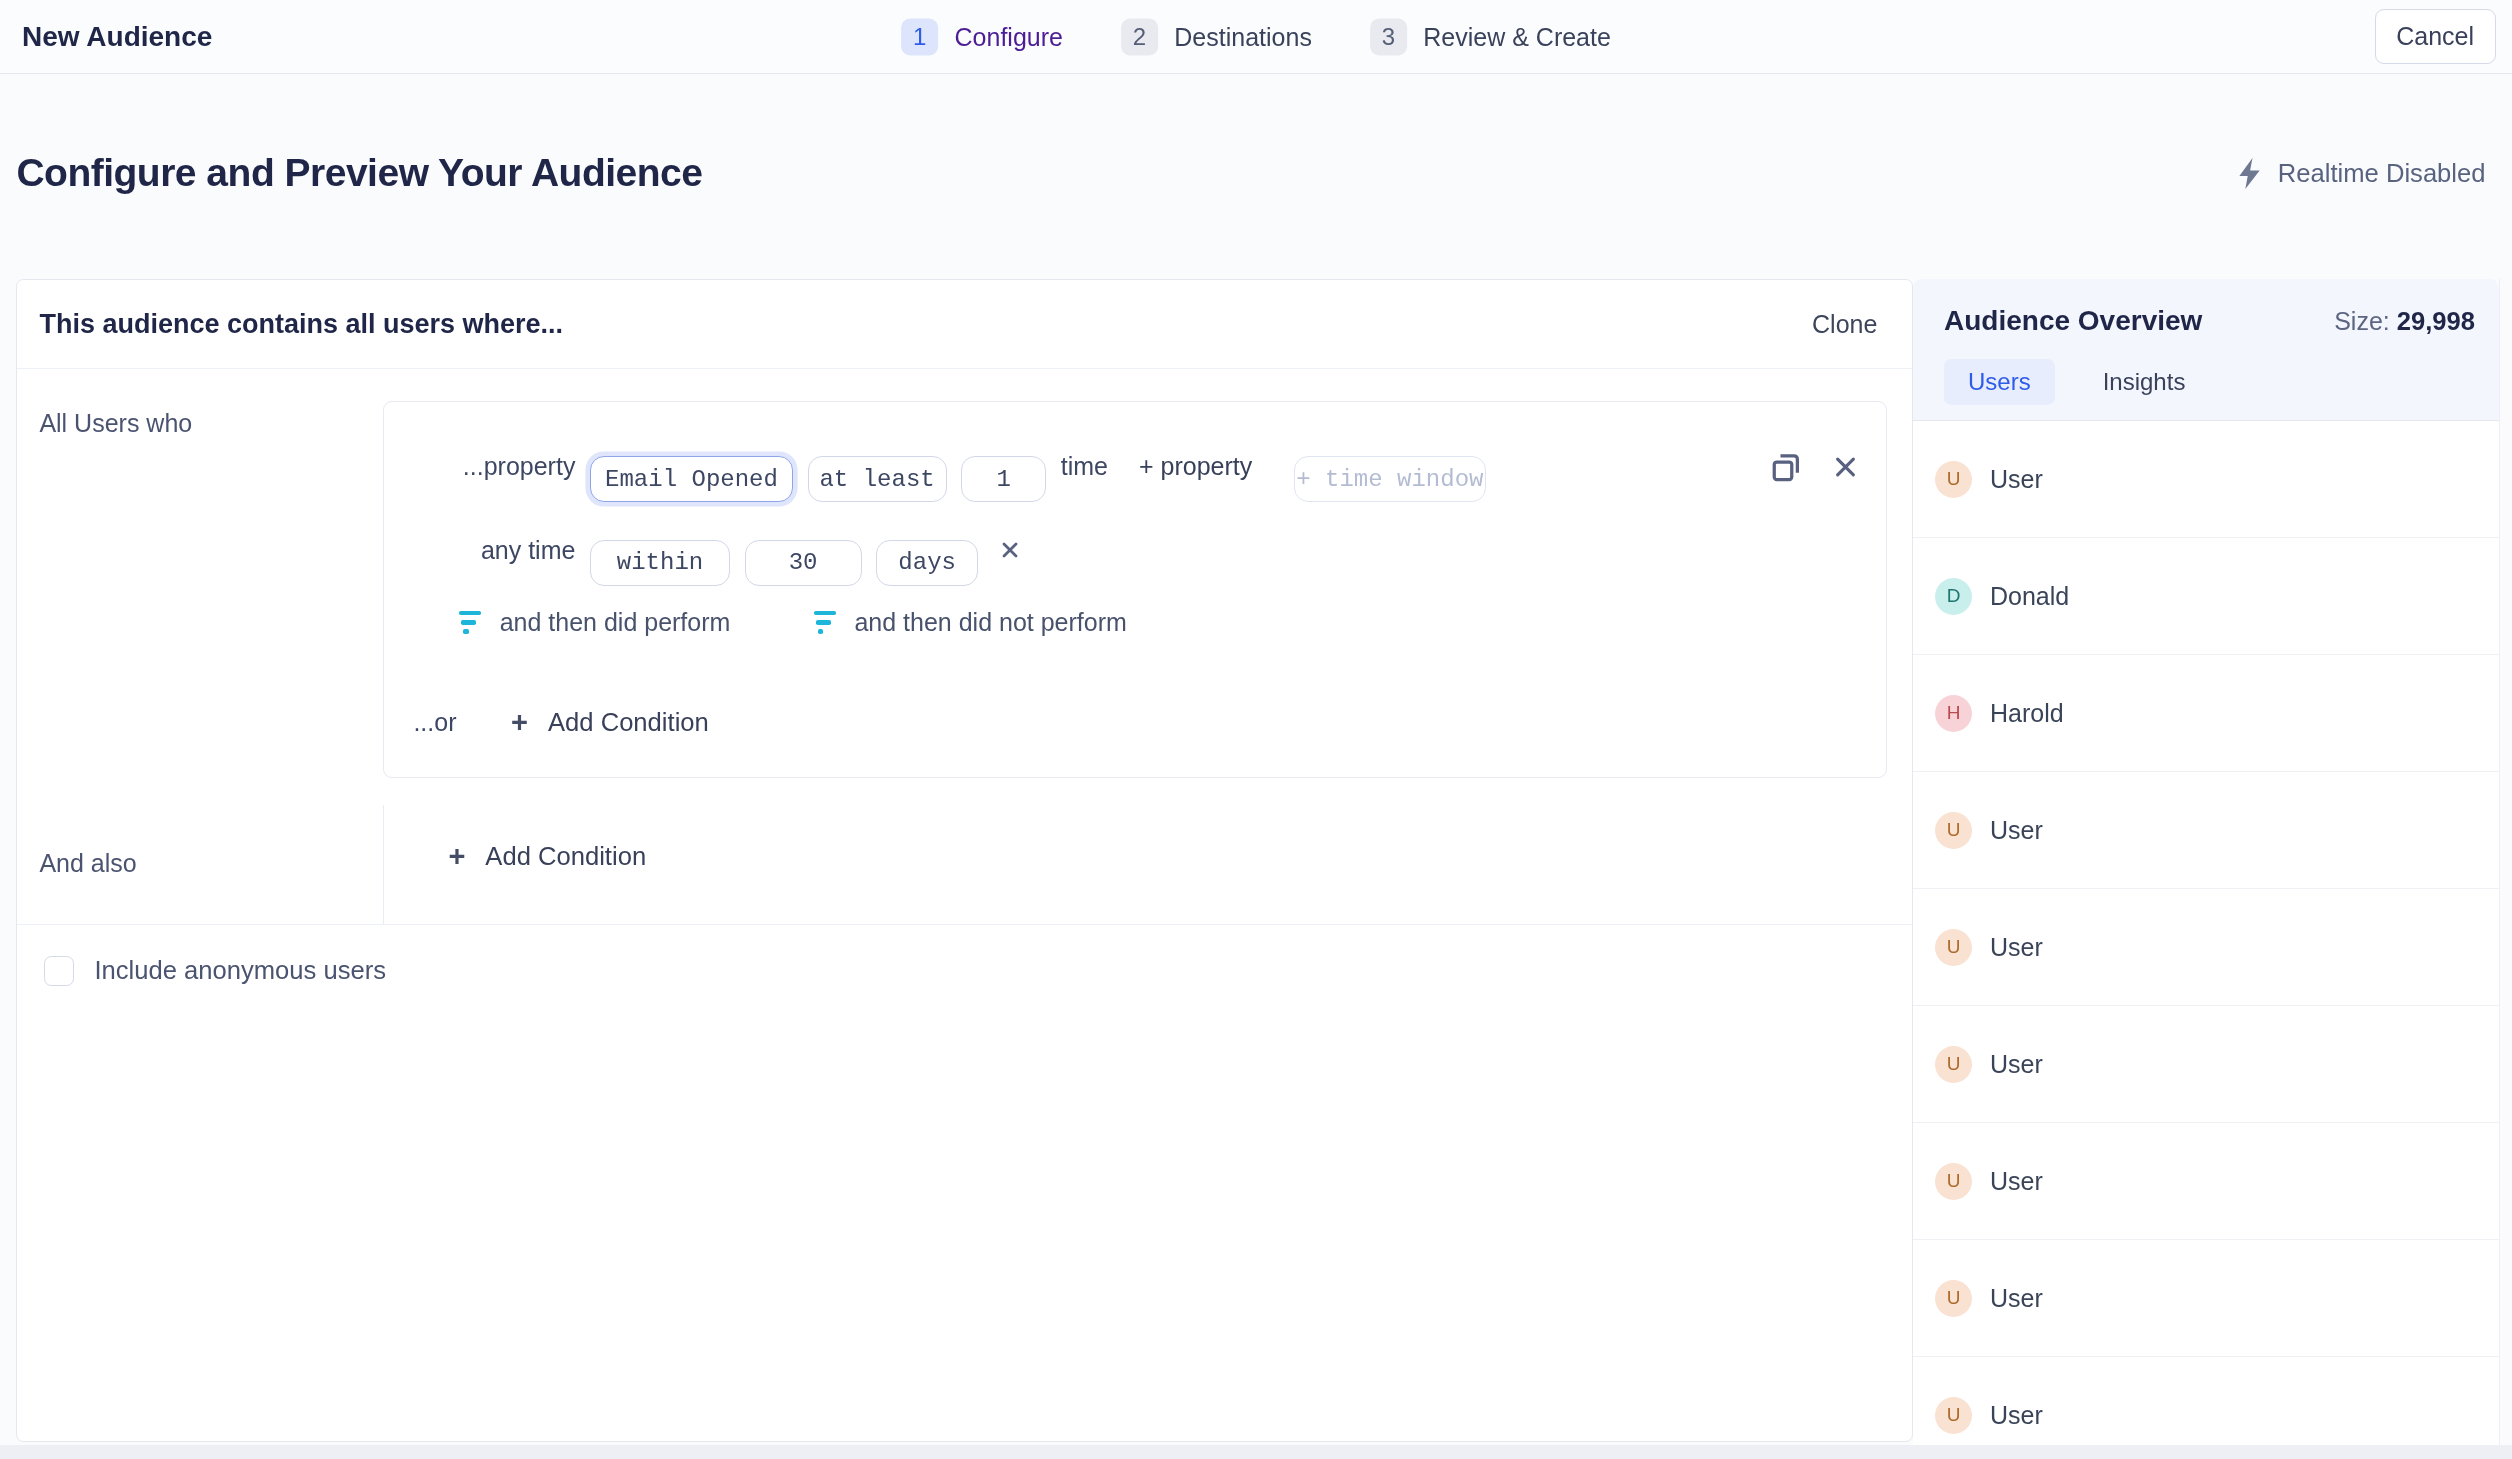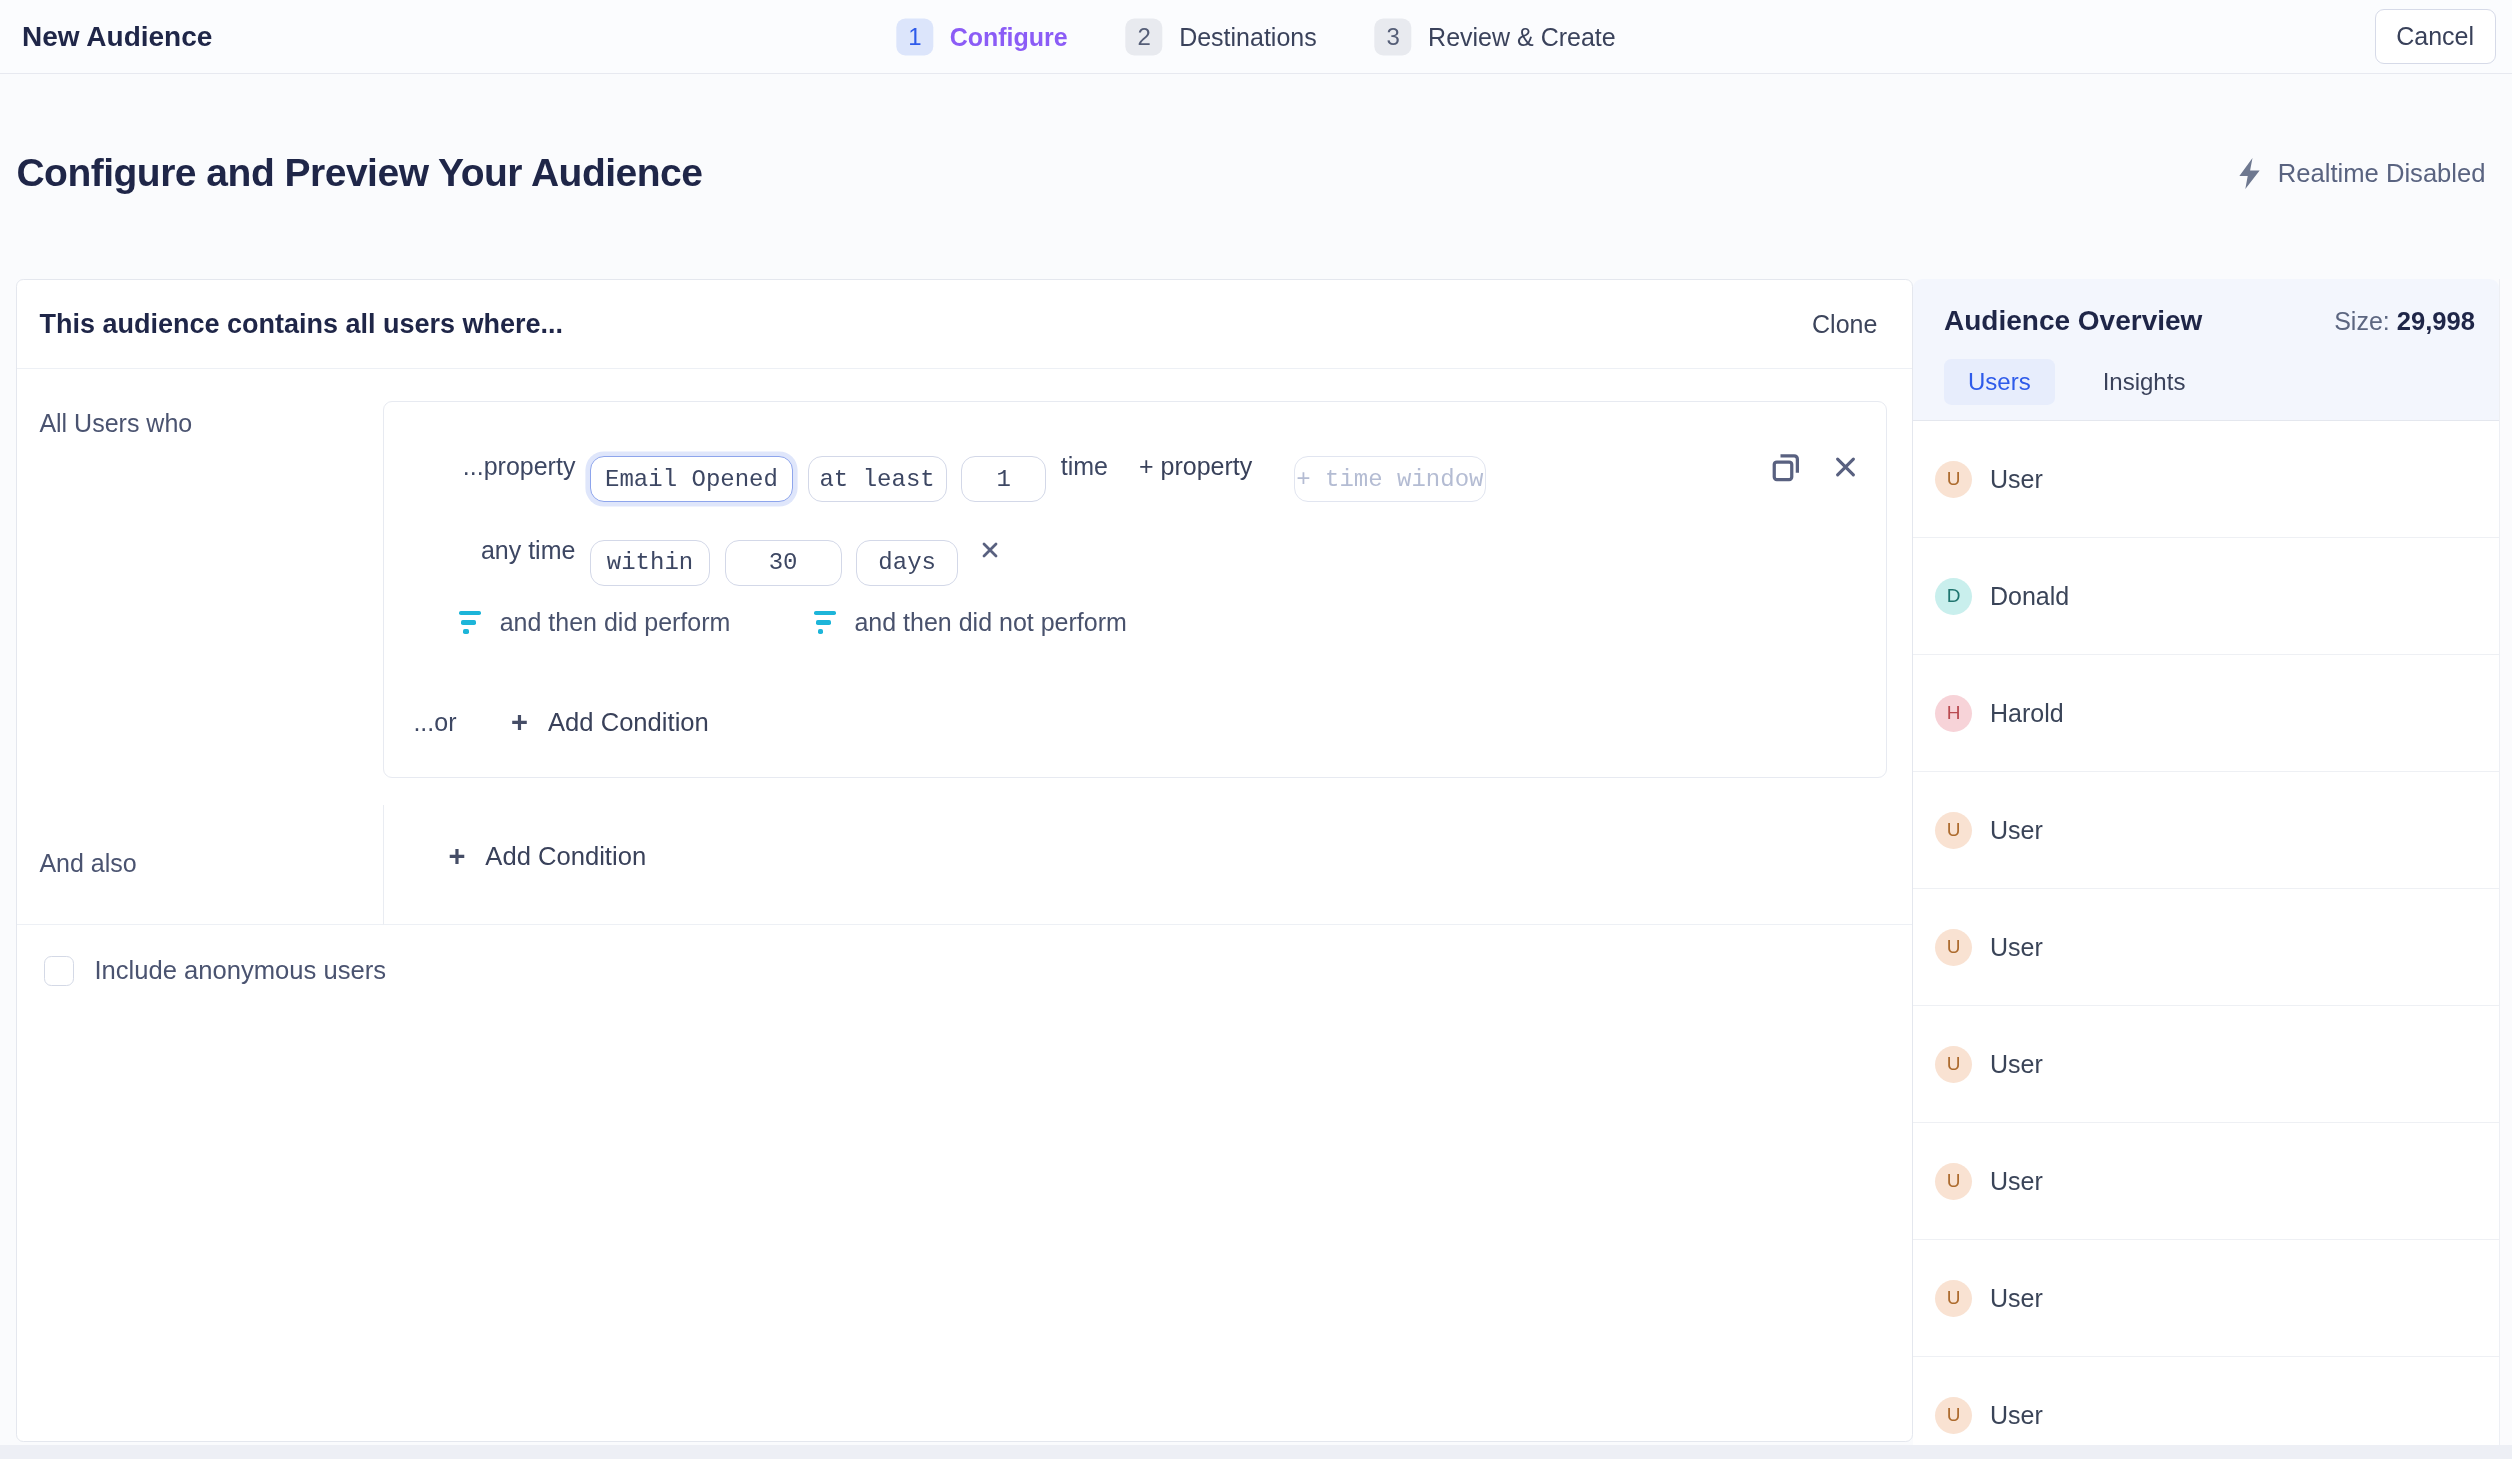--- a/index.html
+++ b/index.html
@@ -21,21 +21,21 @@
     position:absolute; left:50%; top:50%; transform:translate(-50%,-50%);
     display:flex; align-items:center; gap:58px;
   }
   .step { display:flex; align-items:center; gap:16.4px; cursor:default; }
   .step-chip {
     width:37px; height:37px; border-radius:9px; display:grid; place-items:center;
     font-size:24px; background:#e8eaef; color:#555e77; font-weight:500;
   }
   .step-label { font-size:25px; color:#3a425b; }
   .step.active .step-chip { background:#dce5fb; color:#2e5bea; }
-  .step.active .step-label { color:#8b5cf6; font-weight:700; }
+  .step.active .step-label { color:#4c1d95; font-weight:400; }
   .cancel-btn {
     margin-left:auto; width:121px; height:55px; border-radius:9px;
     border:0.9px solid #d6dae8; background:#ffffff; font-size:25px; color:#39415a;
     font-family:inherit; cursor:pointer;
   }
 
   
   .page-head {
     margin:77px 26.5px 0 16.4px; display:flex; align-items:center; justify-content:space-between;
   }
@@ -68,21 +68,21 @@
   .cond-row.r3 { margin-top:22px; padding-left:46px; gap:16.4px; }
   .cond-row.r4 { margin-top:71px; }
   .cond-label { width:135px; flex:0 0 135px; text-align:right; font-size:25px; color:#3d4763; }
   .pill {
     height:46px; border:0.9px solid #d3d8e8; border-radius:14px; background:#fff;
     display:grid; place-items:center; font-size:24px; color:#3d4763; font-family:Liberation Mono, monospace; cursor:pointer;margin-top:25px;
   }
   .pill.focused { border:1.8px solid #8ea5ec; box-shadow:0 0 0 4.6px #dfe6fb; }
   .pill.placeholder { border-color:#e1e5f0; color:#b4bcd3; }
   .w-event { width:203px; } .w-op { width:139px; } .w-count { width:85px; }
-  .w-window { width:192px; margin-left:27px; } .w-within { width:120px; } .w-num { width:117px; } .w-days { width:102px; }
+  .w-window { width:192px; margin-left:27px; } .w-within { width:140px; } .w-num { width:117px; } .w-days { width:102px; }
   .inline-text { font-size:25px; color:#3d4763; }
   .add-prop { font-size:25px; color:#39415a; margin-left:16.4px; background:none; border:none; font-family:inherit; cursor:pointer; }
   .row-icons { position:absolute; right:0px; top:50%; transform:translateY(-50%); display:flex; gap:29px; align-items:center; }
   .icon-btn { background:none; border:none; cursor:pointer; padding:0; display:grid; place-items:center; }
   .small-x { font-size:24px; color:#596180; margin-left:5.5px; }
   .funnel { display:inline-flex; flex-direction:column; gap:4.6px; margin-right:3.7px; }
   .funnel i { display:block; height:4.6px; border-radius:1.8px; background:#1db5d9; }
   .funnel .b1 { width:22px; } .funnel .b2 { width:14.6px; margin-left:1.8px; } .funnel .b3 { width:5.5px; margin-left:3.7px; }
   .then-btn { display:flex; align-items:center; gap:14.6px; background:none; border:none; font-family:inherit; font-size:25px; color:#49526d; cursor:pointer; }
   .then-gap { width:51px; }

